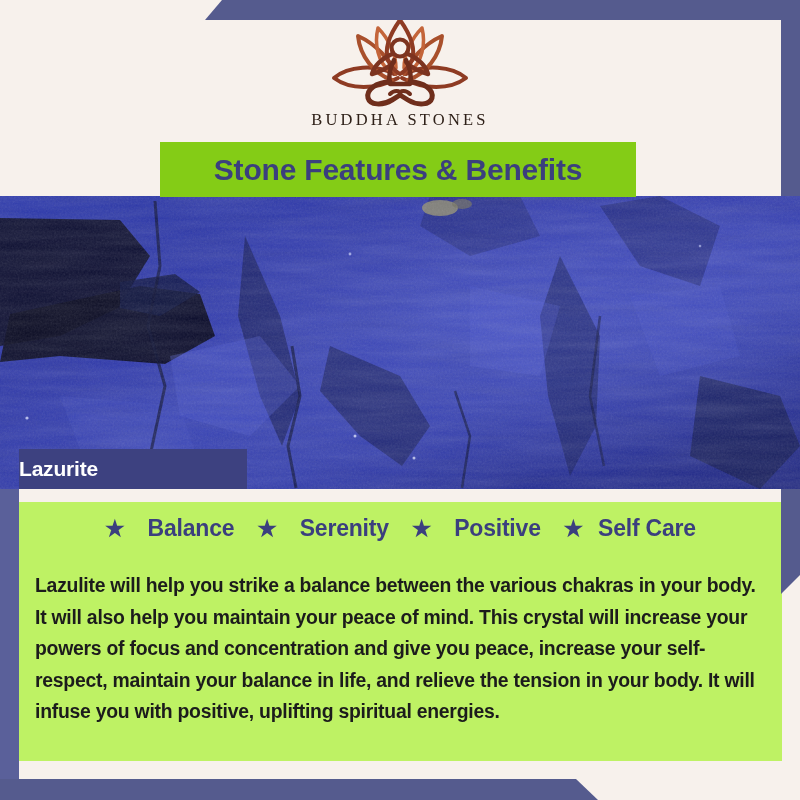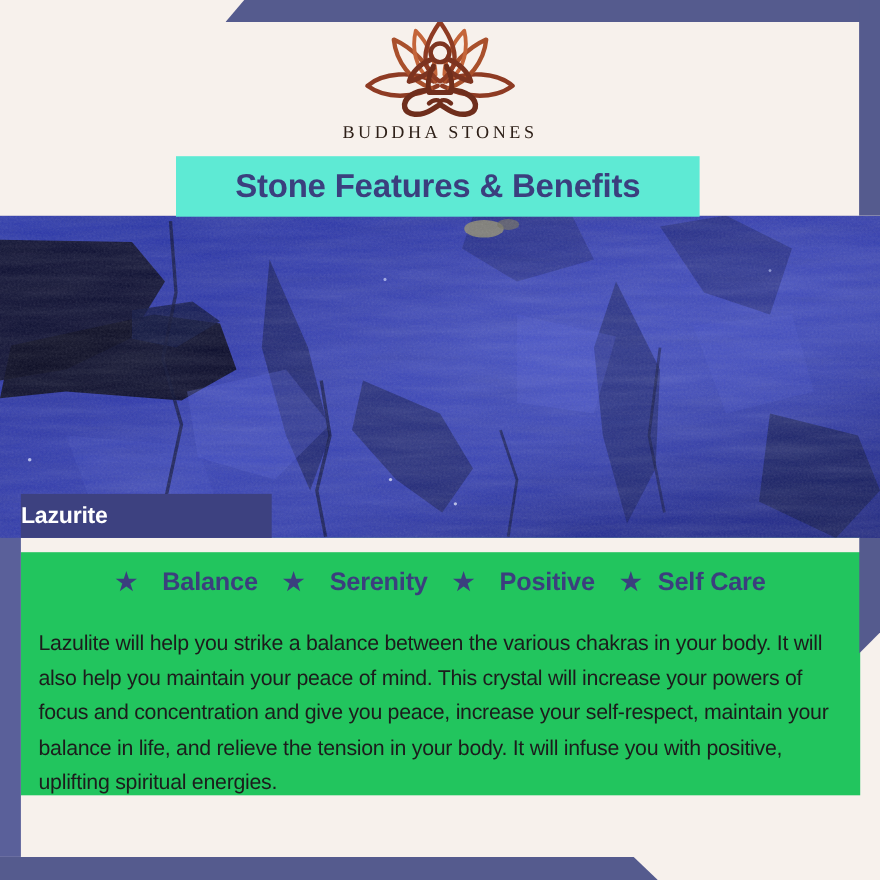--- a/index.html
+++ b/index.html
@@ -96,21 +96,21 @@
     font-weight: 400;
   }
 
   
   .title-banner {
     position: absolute;
     top: 142px;
     left: 160px;
     width: 476px;
     height: 55px;
-    background: #5eead4;
+    background: #84cc16;
     display: flex;
     align-items: center;
     justify-content: center;
     z-index: 4;
     text-align: center;
   }
   .title-text {
     font-size: 30px;
     font-weight: bold;
     color: #3b3f7e;
@@ -149,22 +149,22 @@
     font-weight: bold;
     letter-spacing: -0.2px;
   }
 
   
   .card {
     position: absolute;
     top: 489px;
     left: 19px;
     width: 763px;
-    height: 234px;
-    background: #22c55e;
+    height: 272px;
+    background: #bef264;
     z-index: 3;
   }
   .card-top-tint {
     position: absolute;
     top: 0; left: 0;
     width: 100%;
     height: 13px;
     background: #f7f1ec;
   }
   .keywords {
@@ -187,21 +187,21 @@
   .gap-thin { display: inline-block; width: 2px; }
 
   .body-text {
     position: absolute;
     top: 62px;
     left: 16px;
     width: 734px;
     font-size: 19.4px;
     line-height: 31.5px;
     color: #1c1c1c;
-    font-weight: normal;
+    font-weight: bold;
     text-align: left;
     letter-spacing: -0.25px;
   }
 </style>
 </head>
 <body>
 
 <div class="poster">
 
   <div class="photo">

